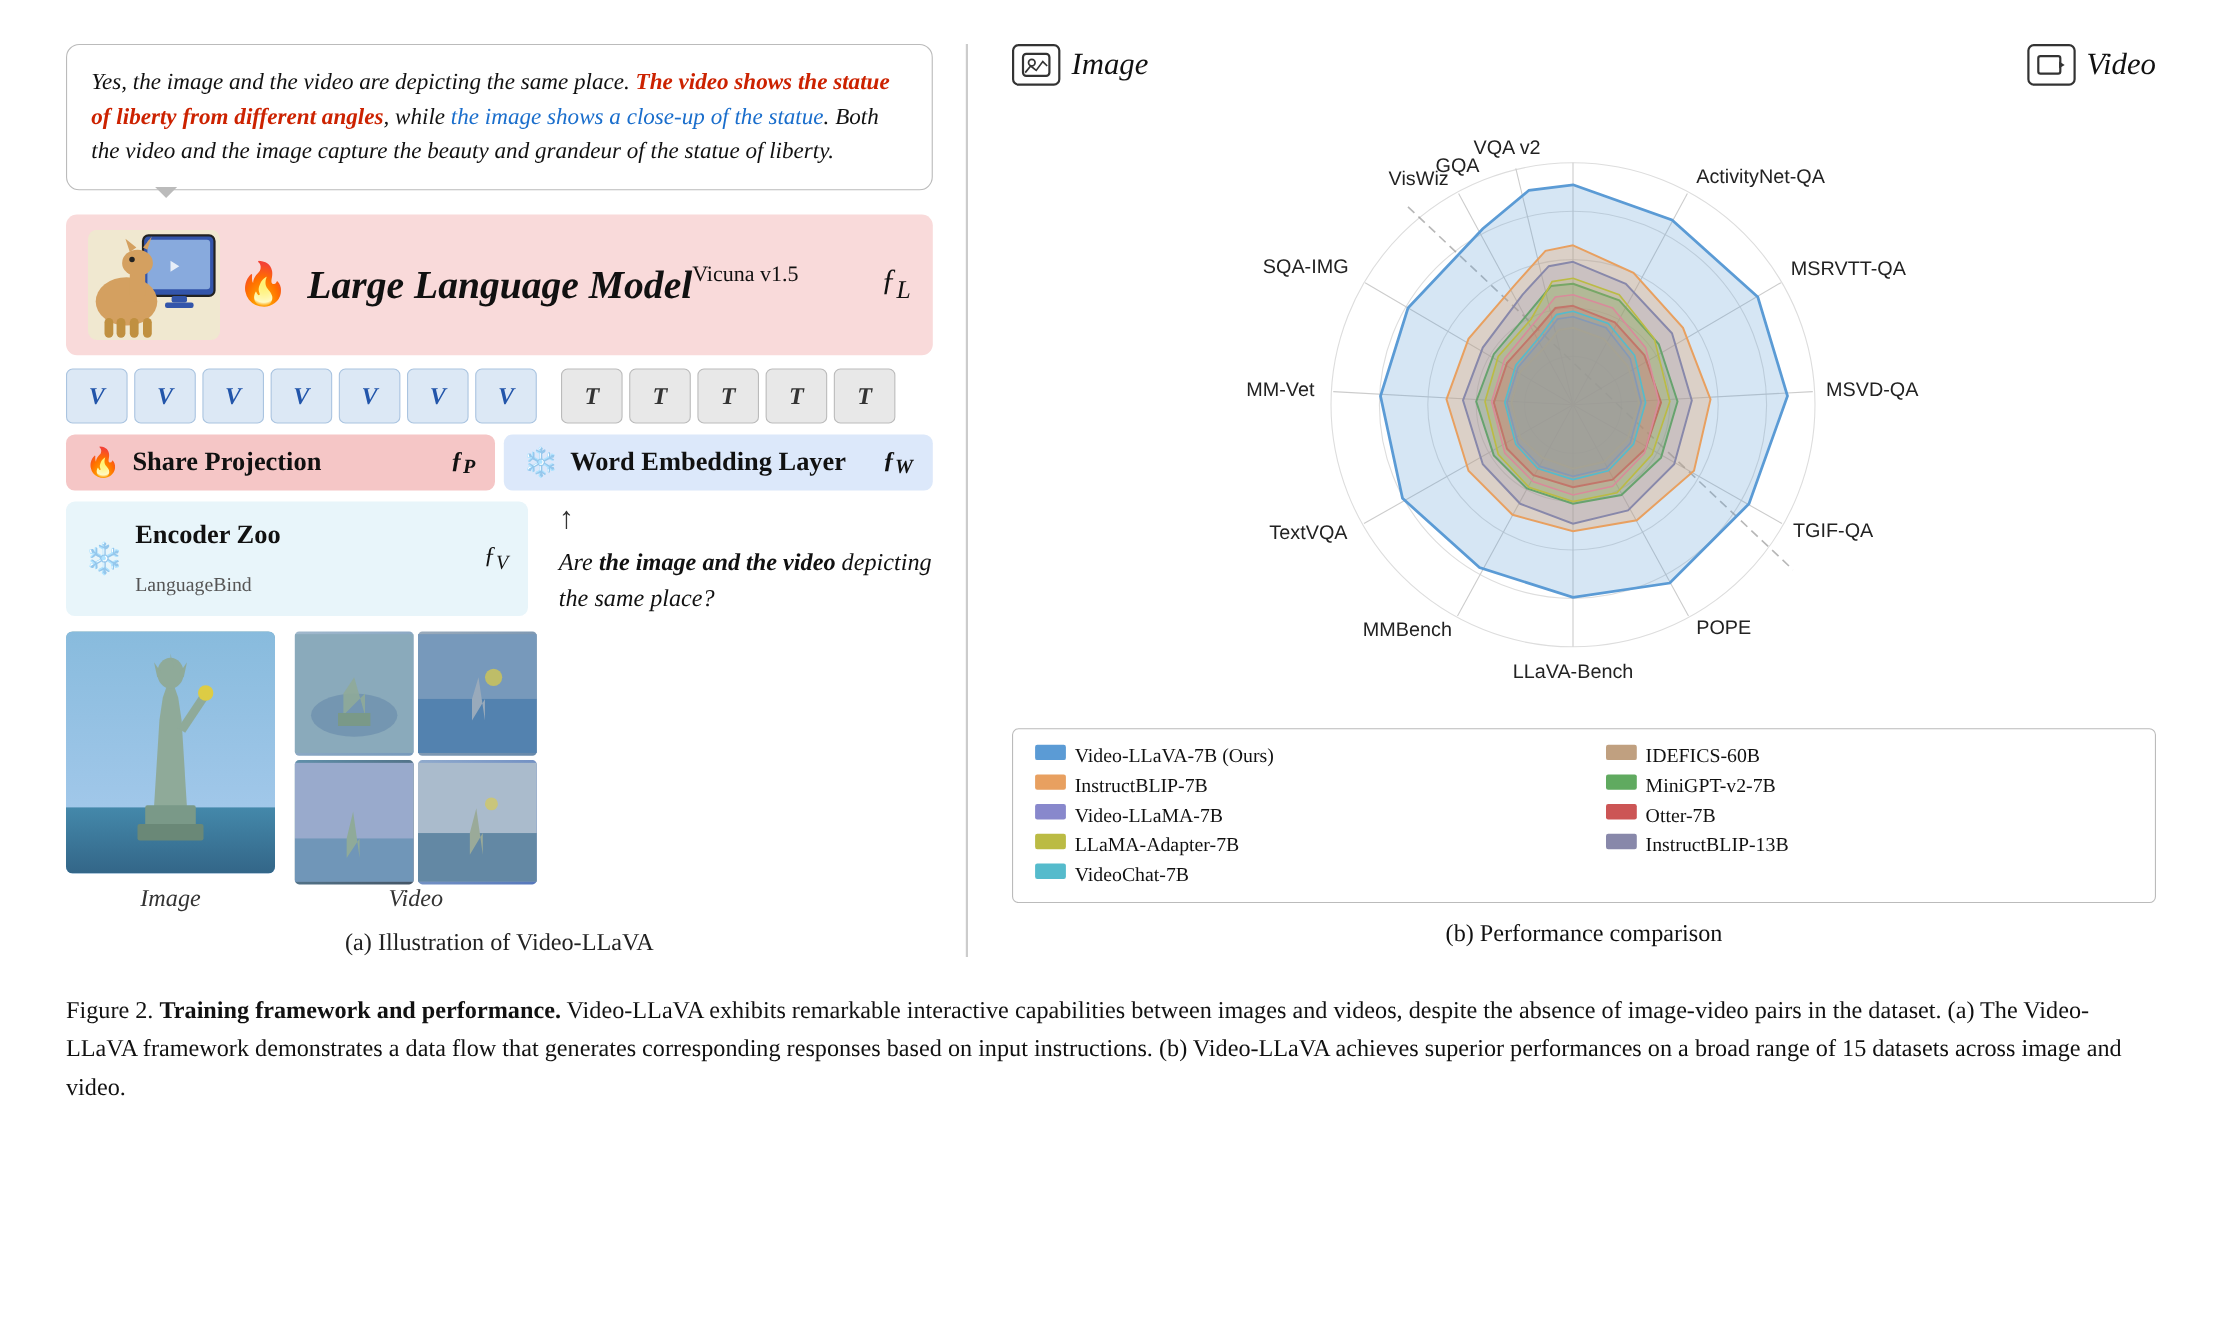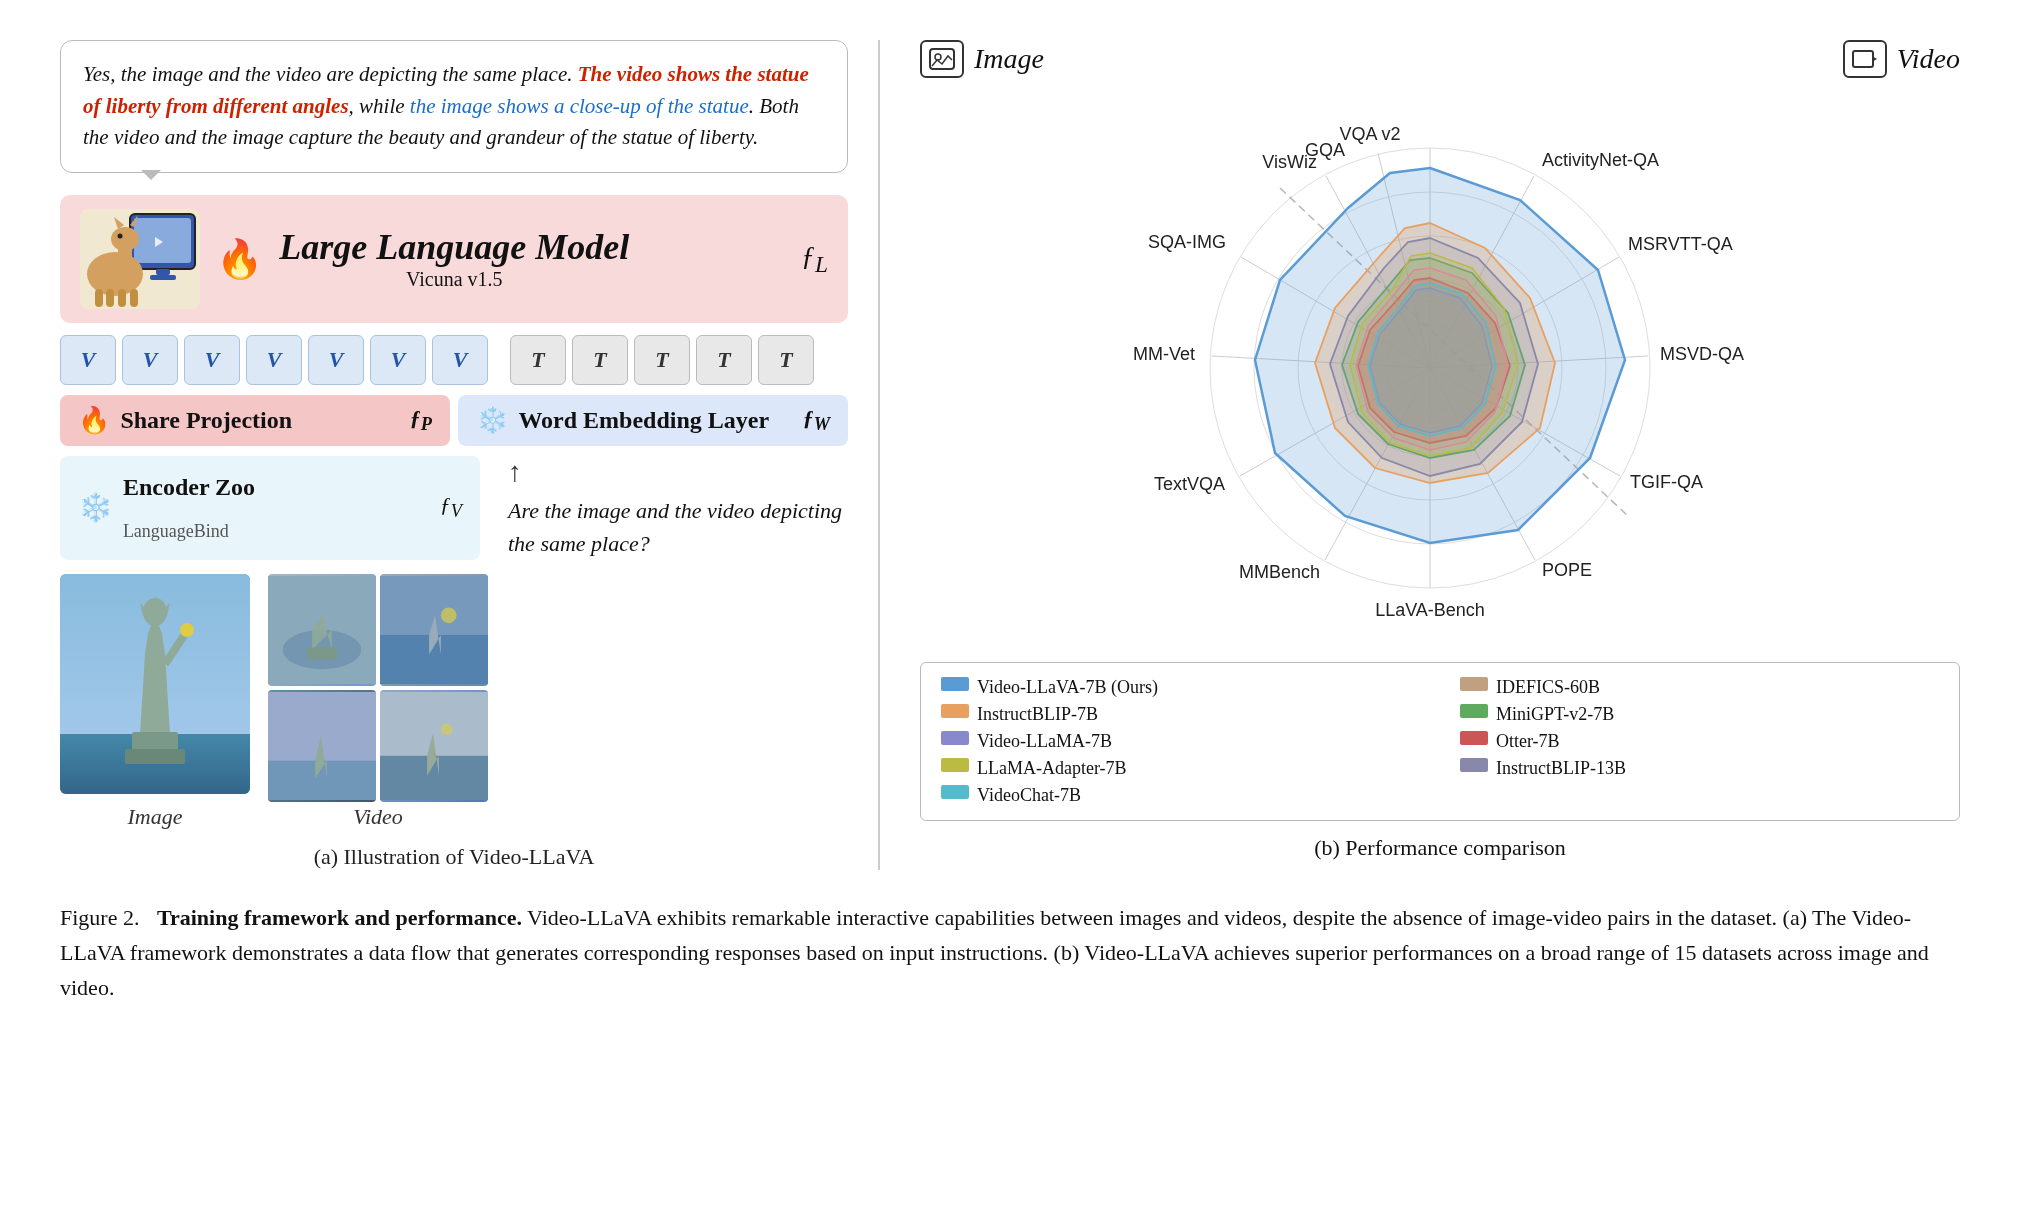--- a/index.html
+++ b/index.html
@@ -62,21 +62,21 @@
       display: flex;
       align-items: center;
       gap: 16px;
       margin-bottom: 12px;
     }
     .llm-icon {
       font-size: 38px;
     }
     .llm-text-block {
       display: flex;
-      flex-direction: column;
+      flex-direction: row;
     }
     .llm-title {
       font-size: 36px;
       font-weight: bold;
       font-style: italic;
     }
     .llm-subtitle {
       font-size: 20px;
       text-align: center;
     }
@@ -174,21 +174,21 @@
       flex-direction: column;
       align-items: flex-start;
       justify-content: center;
       padding-left: 20px;
     }
     .query-text {
       font-size: 22px;
       font-style: italic;
       line-height: 1.5;
     }
-    .query-text strong { font-weight: normal; }
+    .query-text strong { font-weight: bold; }
     .arrow-up {
       font-size: 28px;
       margin-bottom: 6px;
       color: #333;
     }
     
     .image-grid-row {
       display: flex;
       flex-direction: row;
       gap: 18px;
@@ -298,21 +298,21 @@
       font-size: 22px;
       margin-top: 14px;
     }
     
     .figure-caption {
       font-size: 22px;
       line-height: 1.6;
       margin-top: 10px;
       color: #111;
     }
-    .fig-bold { font-weight: bold; margin-left: 12px; }
+    .fig-bold { font-weight: bold; }
 
     
     .llama-icon {
       width: 120px;
       height: 100px;
       flex-shrink: 0;
     }
   </style>
 </head>
 <body>

